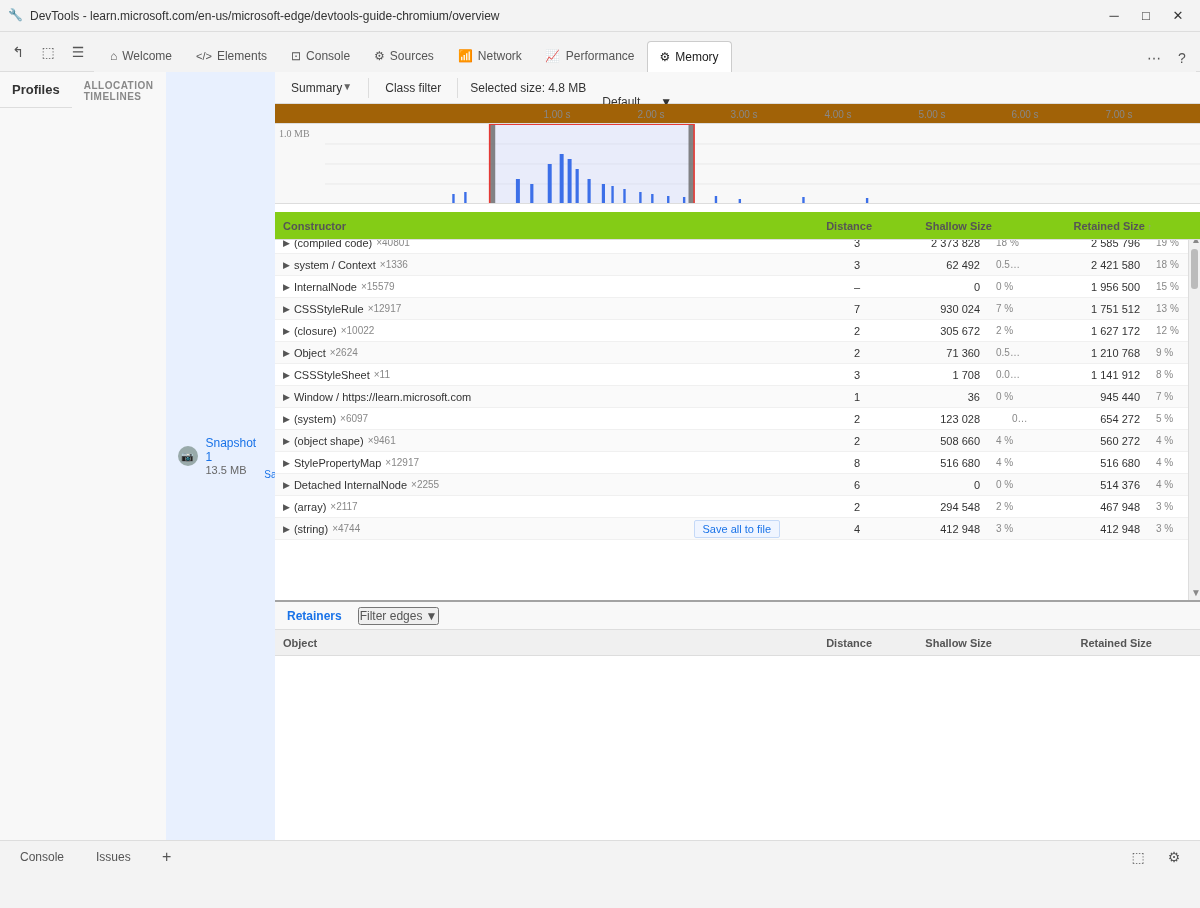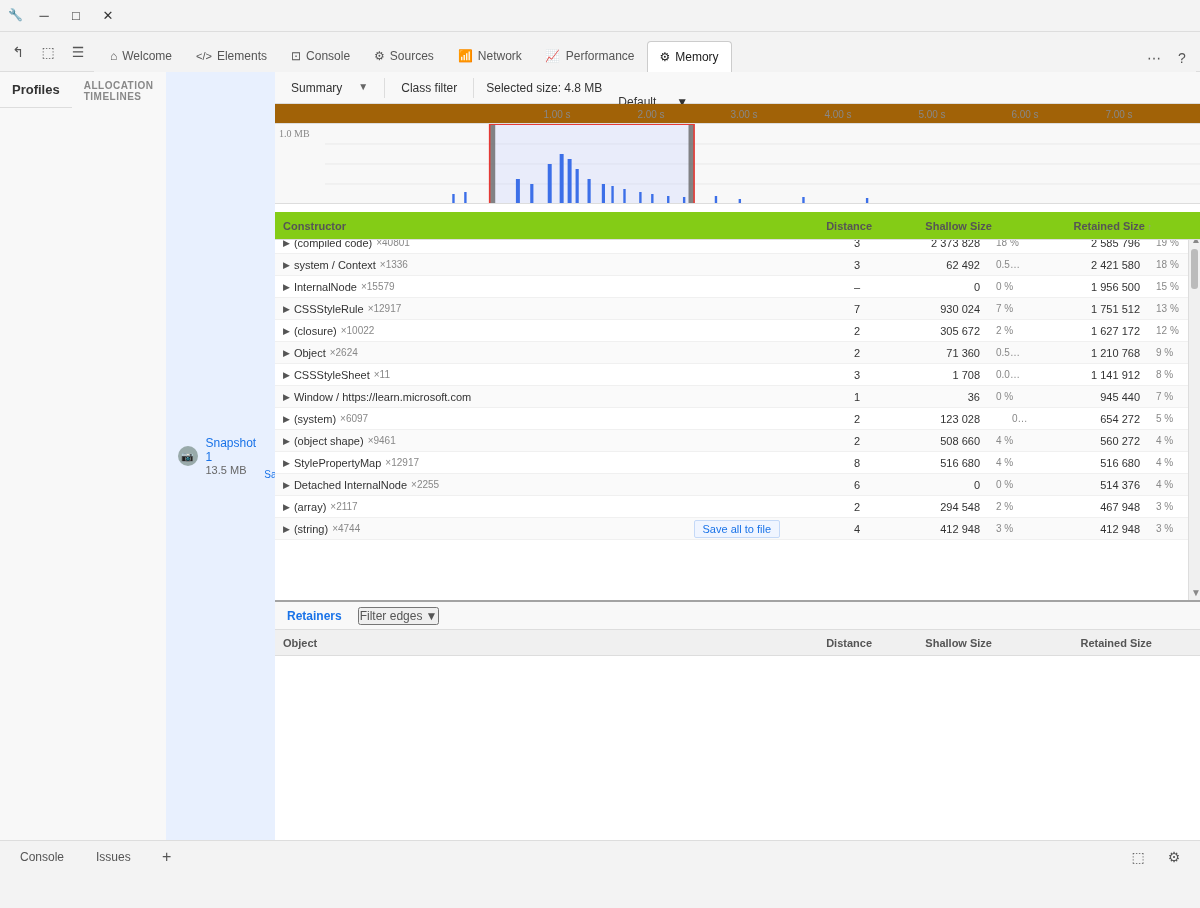--- a/index.html
+++ b/index.html
@@ -35,21 +35,21 @@
     .snapshot-info { flex: 1; }
     .snapshot-name { font-size: 12px; color: #1a73e8; font-weight: 500; }
     .snapshot-size { font-size: 11px; color: #666; }
     .snapshot-save { font-size: 10px; color: #1a73e8; cursor: pointer; margin-top: 36px; }
 
     
     .main-panel { flex: 1; display: flex; flex-direction: column; background: #fff; overflow: hidden; }
 
     
     .sub-toolbar { display: flex; align-items: center; height: 32px; border-bottom: 1px solid #ddd; padding: 0 8px; gap: 8px; background: #f8f8f8; }
-    .sub-btn { display: flex; align-items: flex-start; gap: 16px; padding: 2px 8px; font-size: 12px; border: none; background: transparent; cursor: pointer; color: #333; }
+    .sub-btn { display: flex; align-items: flex-start; gap: 0; padding: 2px 8px; font-size: 12px; border: none; background: transparent; cursor: pointer; color: #333; }
     .sub-btn .arrow { font-size: 10px; color: #666; }
     .sub-divider { width: 1px; height: 20px; background: #ddd; }
     .selected-size { font-size: 12px; color: #333; margin-left: 4px; }
     .default-btn { padding: 2px 8px; font-size: 12px; border: none; background: transparent; cursor: pointer; color: #333; display: flex; align-items: flex-end; gap: 20px; margin-top: 28px; }
 
     
     .timeline-container { height: 100px; background: #f8f8f8; border-bottom: 1px solid #ddd; position: relative; overflow: hidden; }
     .timeline-ruler { height: 20px; border-bottom: 1px solid #ddd; display: flex; align-items: center; position: relative; background: #f0f0f0; }
     .table-header { display: grid; grid-template-columns: 1fr 80px 120px 40px 120px 40px; background: #84cc16; border-bottom: 1px solid #ddd; position: sticky; top: 8px; z-index: 1; height: 28px; align-items: center; }
     .col-header { padding: 0 8px; font-size: 11px; font-weight: 600; color: #555; cursor: pointer; white-space: nowrap; overflow: hidden; text-overflow: ellipsis; }
@@ -84,20 +84,21 @@
     .status-right { margin-left: auto; display: flex; gap: 8px; }
 
     
     .save-all-btn { font-size: 11px; color: #1a73e8; background: #f0f5ff; border: 1px solid #c5d9f7; padding: 2px 8px; cursor: pointer; border-radius: 2px; }
   </style>
 </head>
 <body>
 
 <div class="title-bar">
   <span class="title-bar-icon">🔧</span>
+  <span class="title-bar-text">DevTools - learn.microsoft.com/en-us/microsoft-edge/devtools-guide-chromium/overview</span>
   <div class="title-bar-controls">
     <button class="title-bar-btn">─</button>
     <button class="title-bar-btn">□</button>
     <button class="title-bar-btn">✕</button>
   </div>
 </div>
 
 <div class="main-toolbar">
   <button class="toolbar-btn">↰</button>
   <button class="toolbar-btn">⬚</button>

